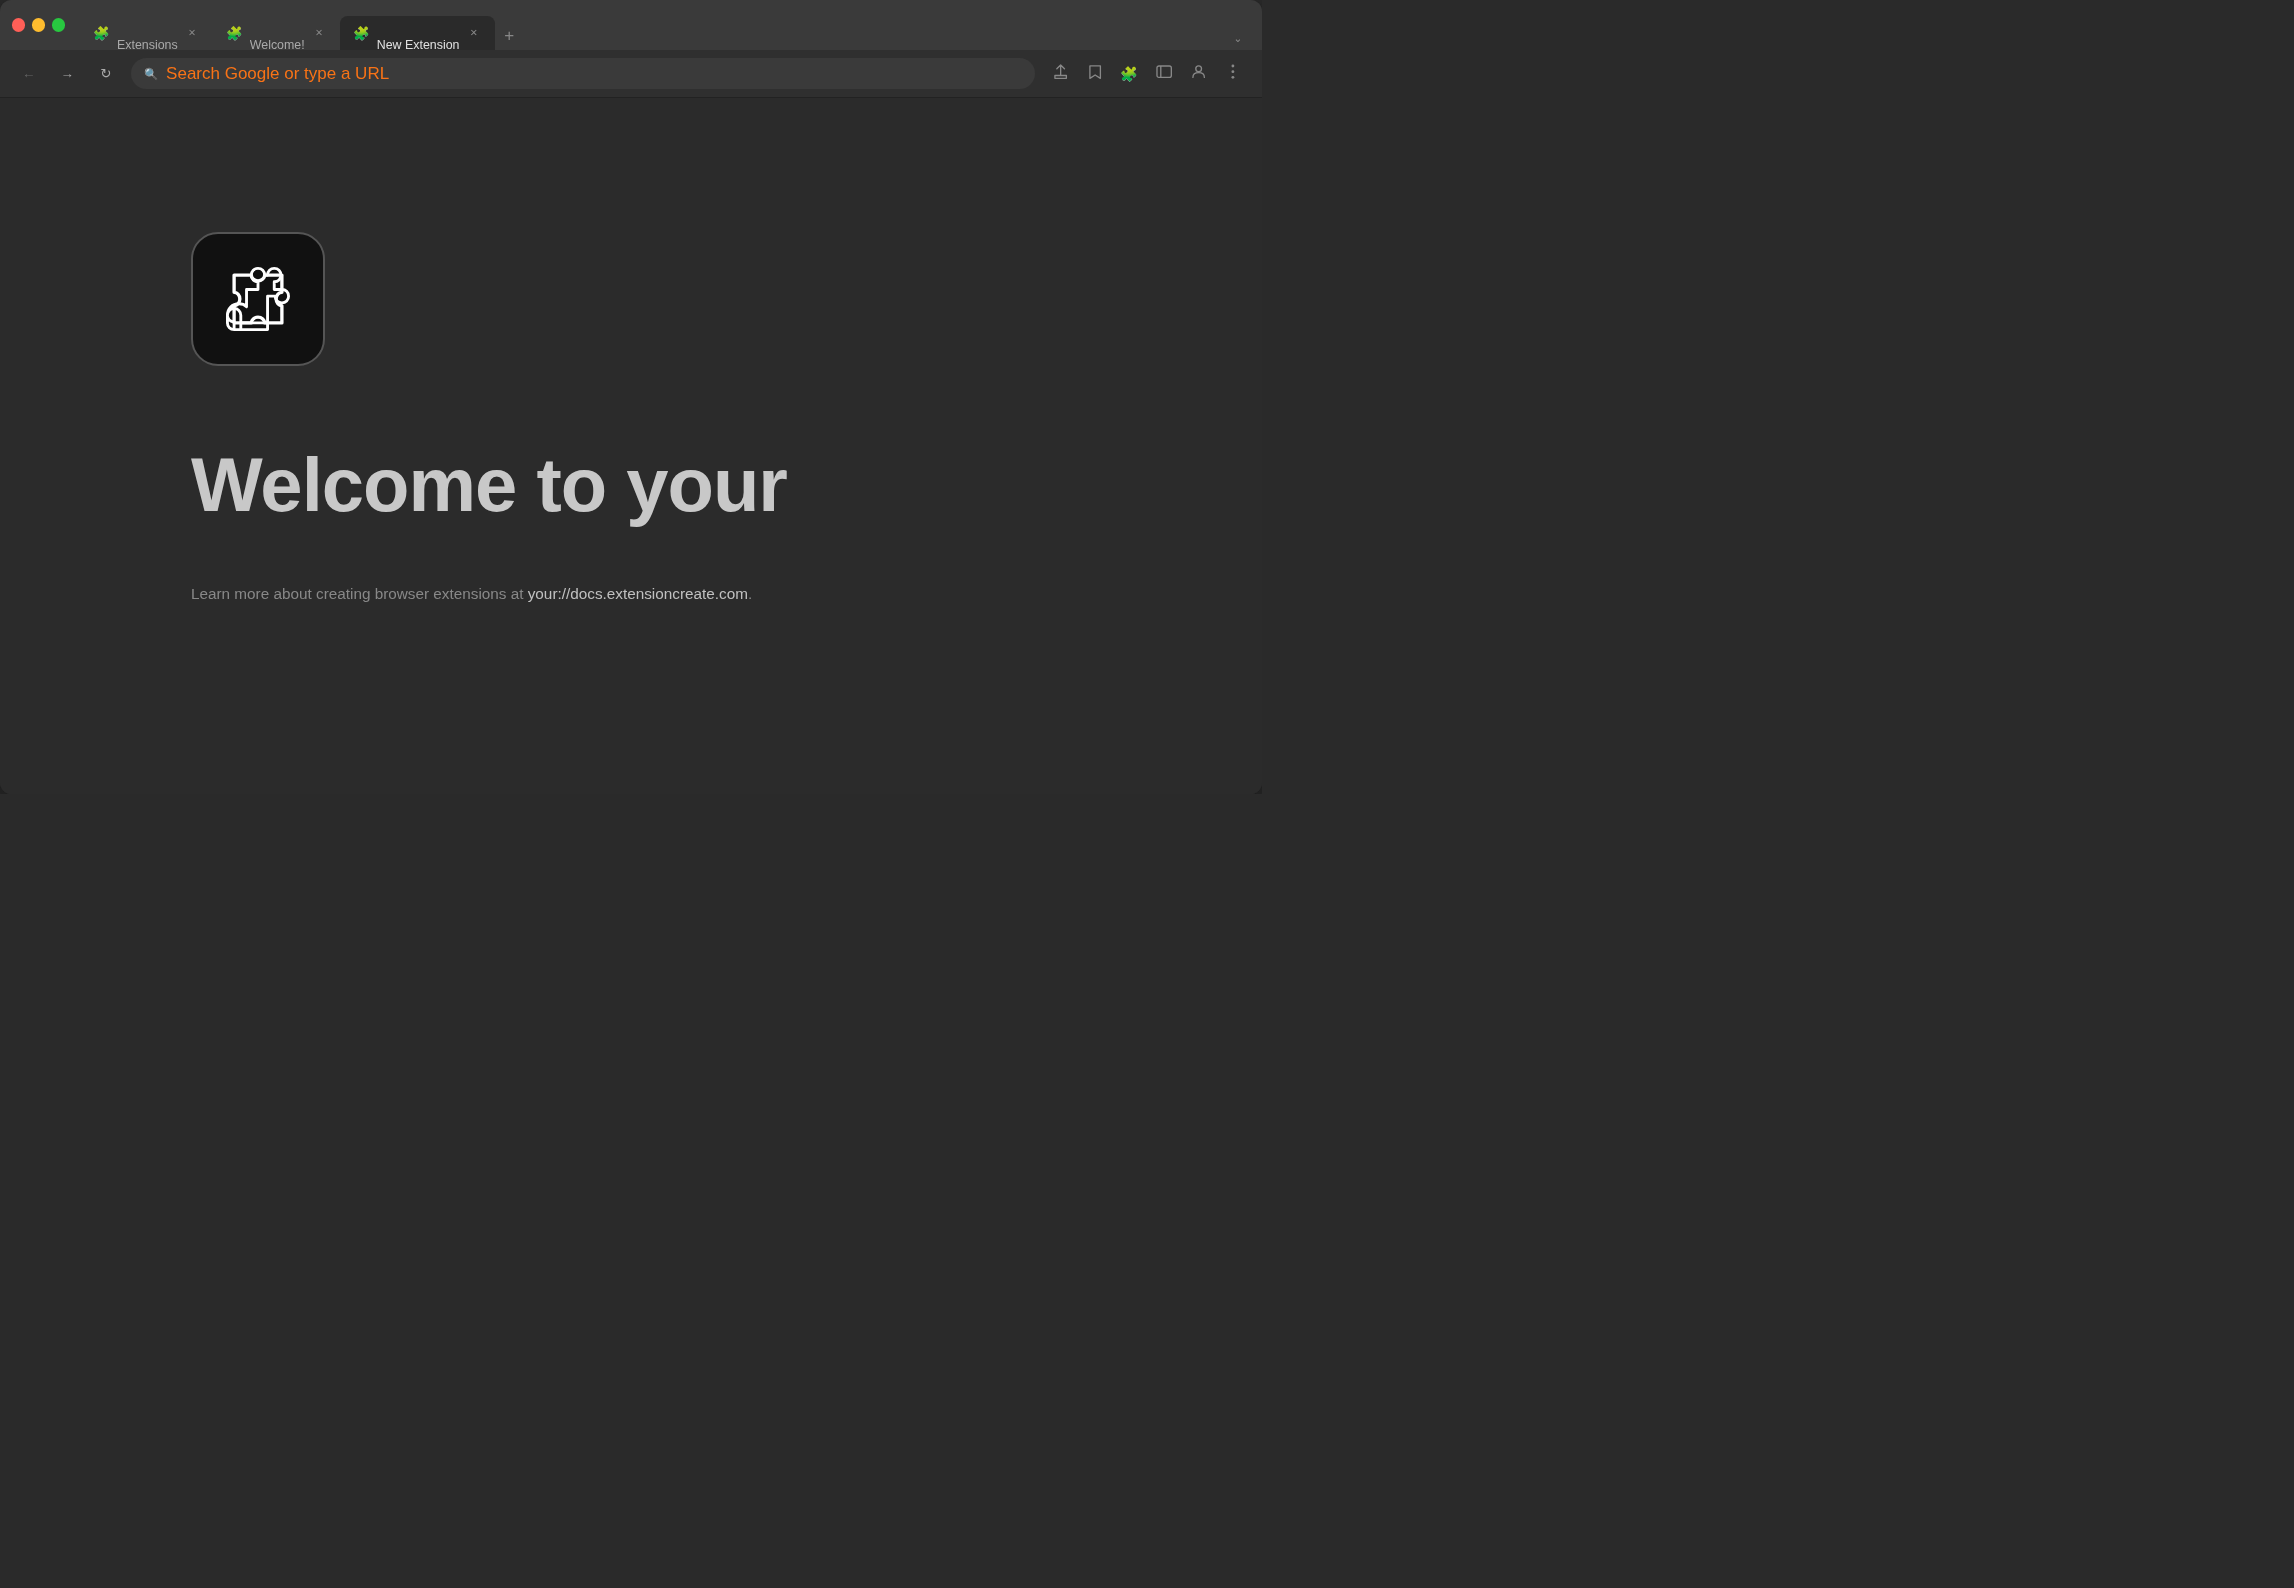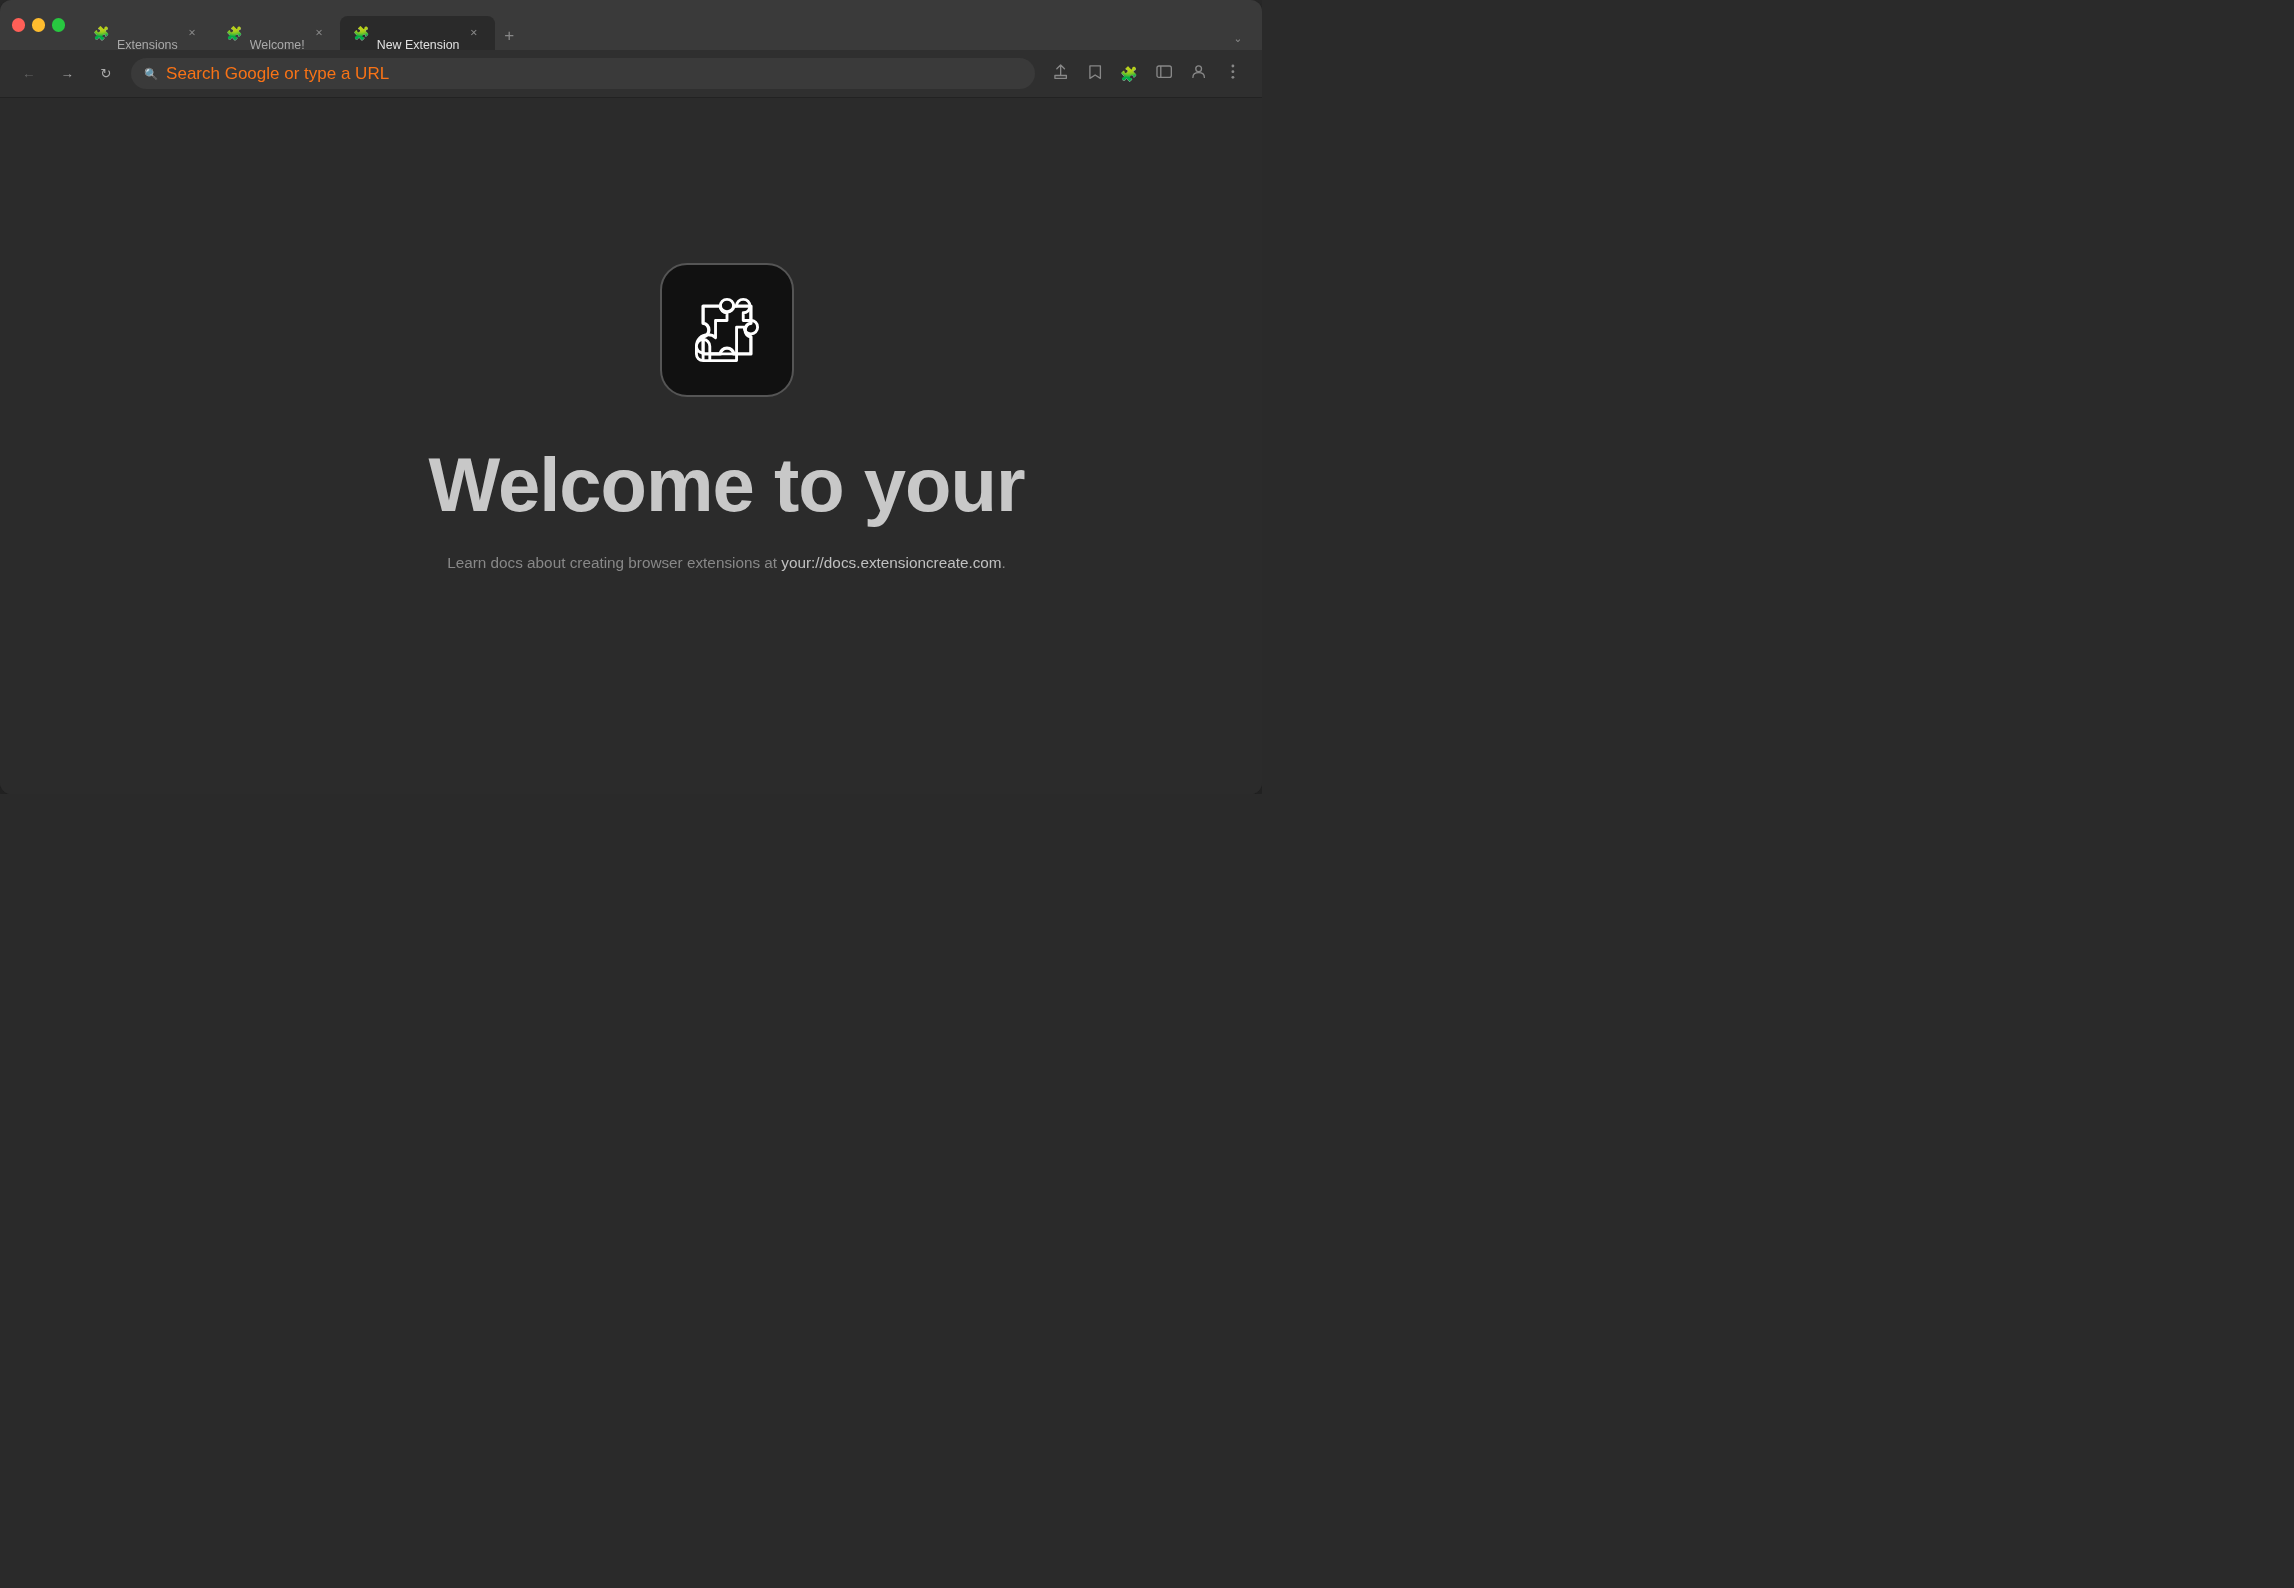--- a/index.html
+++ b/index.html
@@ -195,24 +195,25 @@
       cursor: pointer;
       font-size: 13.4px;
     }
 
     
     .page-content {
       flex: 1;
       background: #2b2b2b;
       display: flex;
       flex-direction: column;
-      align-items: center;
+      align-items: flex-start;
       justify-content: center;
       padding: 0 0 57px 191px;
       overflow: hidden;
+      gap: 31px;
     }
 
     .extension-icon {
       width: 134px;
       height: 134px;
       background: #111;
       border-radius: 27px;
       display: flex;
       align-items: center;
       justify-content: center;
@@ -358,18 +359,18 @@
           <path d="M10 10 L10 28 C13 28 16 31 16 35 C16 39 13 42 10 42 L10 60 L28 60 C28 57 31 54 35 54 C39 54 42 57 42 60 L60 60 L60 42 C57 42 54 39 54 35 C54 31 57 28 60 28 L60 10 L42 10 C42 13 39 16 35 16 C31 16 28 13 28 10 Z" stroke="white" stroke-width="3.5" fill="none" stroke-linejoin="round" stroke-linecap="round"></path>
         </g>
       </svg>
     </div>
 
     <h1 class="welcome-heading">
       <span>Welcome to your</span><br>
     </h1>
 
     <p class="subtitle">
-      <span>Learn docs about creating browser extensions at </span><a href="#"><span>your://docs.extensioncreate.com</span></a><span>.</span>
+      <span>Learn more about creating browser extensions at </span><a href="#"><span>your://docs.extensioncreate.com</span></a><span>.</span>
     </p>
   </div>
 
 </div>
 
 
 </body></html>

